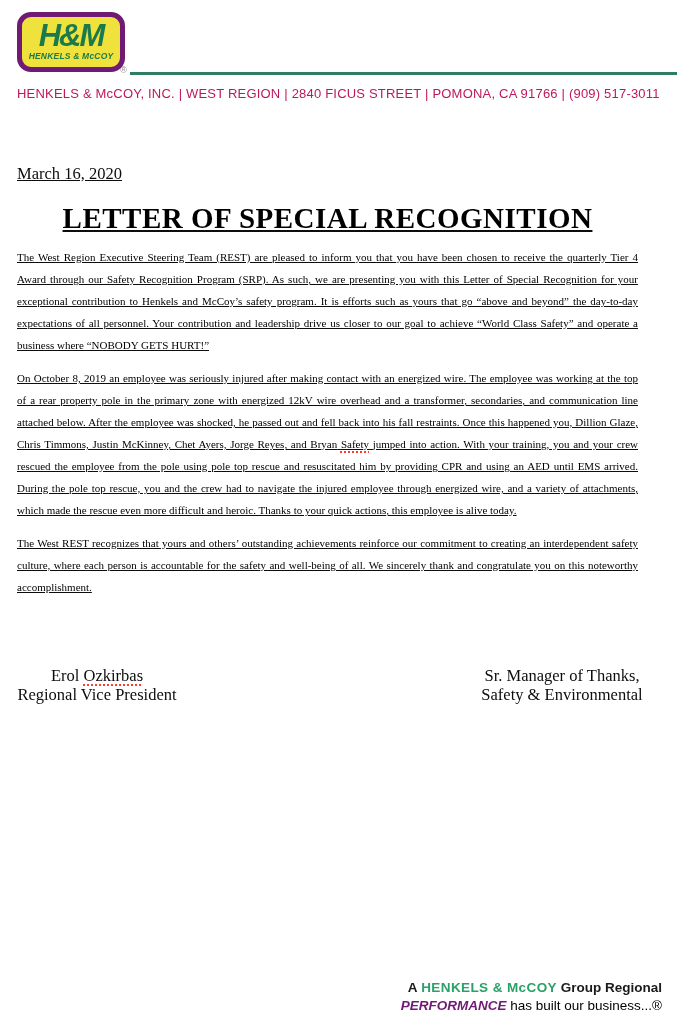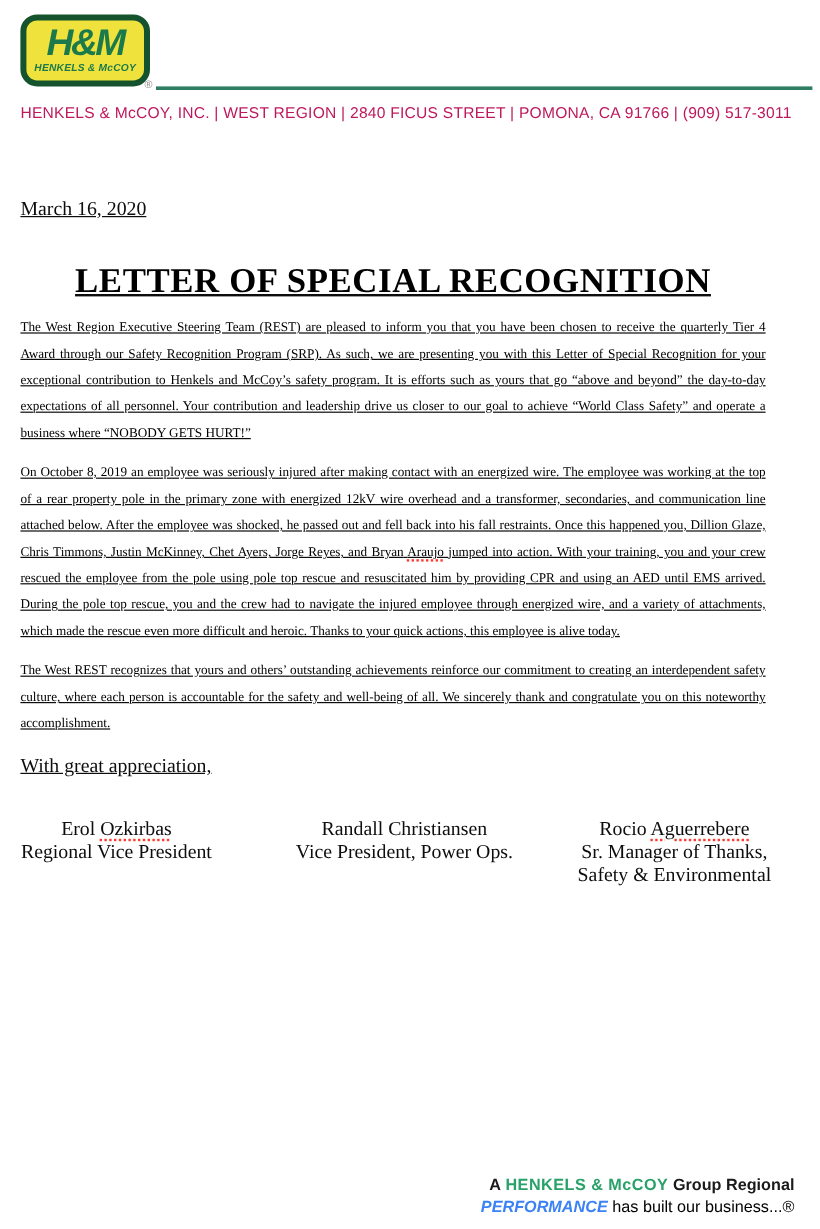--- a/index.html
+++ b/index.html
@@ -5,21 +5,21 @@
   html,body { margin:0; padding:0; }
   body {
     width:683px; height:1024px; background:#ffffff; position:relative;
     font-family:"Liberation Serif", serif; color:#0d0d0d; overflow:hidden;
   }
   .page { position:absolute; inset:0; }
 
   
   .logo {
     position:absolute; left:17px; top:12px; width:108px; height:60px;
-    background:#f0e23c; border:5px solid #14532d; border-radius:14px;
+    background:#f0e23c; border:5px solid #701a75; border-radius:14px;
     box-sizing:border-box; text-align:center;
     font-family:"Liberation Sans", sans-serif;
   }
   .logo-monogram {
     font-weight:bold; font-style:italic; font-size:31px; line-height:31px;
     color:#1b7a4c; letter-spacing:-2px; margin-top:3px;
   }
   .logo-wordmark {
     font-weight:bold; font-style:italic; font-size:8.5px; line-height:11px;
     color:#1b7a4c; letter-spacing:0.2px; white-space:nowrap;
@@ -35,52 +35,52 @@
   .address {
     position:absolute; left:17px; top:86px; width:650px;
     font-family:Liberation Sans, sans-serif; font-size:13px; color:#be185d;
     letter-spacing:0.2px; white-space:nowrap;
   }
 
   
   .content { position:absolute; left:17px; top:163px; width:621px;text-decoration:underline; }
   .date { font-size:16.5px; line-height:22px; }
   .title {
-    margin-top:32px; font-size:29px; line-height:34px; font-weight:bold;
+    margin-top:16px; font-size:29px; line-height:34px; font-weight:bold;
     text-align:center; letter-spacing:0.5px; color:#000;
   }
   .salutation { margin-top:30px; font-size:16.5px; line-height:22px; }
   .body-par {
     margin:11px 0 0 0; font-size:11px; line-height:22px;
     text-align:justify; color:#000;
   }
   .closing { margin-top:13px; font-size:16.5px; line-height:22px; }
   .misspell {
     text-decoration-line:underline; text-decoration-style:dotted;
     text-decoration-color:#ff3b30; text-decoration-thickness:2px;
     text-underline-offset:3px;
   }
 
   
-  .signatures { position:relative; margin-top:32px; height:72px;
+  .signatures { position:relative; margin-top:68px; height:72px;
     font-size:16.5px; line-height:19px; }
   .sig { position:absolute; top:0; text-align:center; }
   .sig-1 { left:-5px;  width:170px; }
   .sig-2 { left:220px; width:200px; }
   .sig-3 { left:443px; width:204px; }
 
   
   .footer {
     position:absolute; right:21px; top:979px; text-align:right;
     font-family:"Liberation Sans", sans-serif; font-size:13.5px;
     line-height:17.5px; color:#1a1a1a;
   }
   .fw-b { font-weight:bold; }
   .brand { color:#2aa169; font-weight:bold; letter-spacing:0.4px; }
-  .tag-em { font-weight:bold; font-style:italic; color:#3b82f6; }
+  .tag-em { font-weight:bold; font-style:italic; color:#701a75; }
   .tag-rest { color:#000000; }
 </style>
 </head>
 <body>
 
 <div class="page">
 
   <div class="logo">
     <div class="logo-monogram">H&amp;M</div>
     <div class="logo-wordmark">HENKELS &amp; McCOY</div>
@@ -94,55 +94,42 @@
 
     <div class="title">LETTER OF SPECIAL RECOGNITION</div>
 
 
     <p class="body-par">
       <span>The West Region Executive Steering Team (REST) are pleased to inform you that you have been chosen to receive the quarterly Tier 4 Award through our Safety Recognition Program (SRP).  As such, we are presenting you with this Letter of Special Recognition for your exceptional contribution to Henkels and McCoy’s safety program.  It is efforts such as yours that go “above and beyond” the day-to-day expectations of all personnel. Your contribution and leadership drive us closer to our goal to achieve “World Class Safety” and operate a business where “NOBODY GETS HURT!”</span>
     </p>
 
     <p class="body-par">
       <span>On October 8, 2019 an employee was seriously injured after making contact with an energized wire. The employee was working at the top of a rear property pole in the primary zone with energized 12kV wire overhead and a transformer, secondaries, and communication line attached below. After the employee was shocked, he passed out and fell back into his fall restraints. Once this happened you, Dillion Glaze, Chris Timmons, Justin McKinney, Chet Ayers, Jorge Reyes, and Bryan</span>
-      <span class="misspell">Araujo</span>
+      <span class="misspell">Safety</span>
       <span>jumped into action. With your training, you and your crew rescued the employee from the pole using pole top rescue and resuscitated him by providing CPR and using an AED until EMS arrived. During the pole top rescue, you and the crew had to navigate the injured employee through energized wire, and a variety of attachments, which made the rescue even more difficult and heroic. Thanks to your quick actions, this employee is alive today.</span>
     </p>
 
     <p class="body-par">
       <span>The West REST recognizes that yours and others’ outstanding achievements reinforce our commitment to creating an interdependent safety culture, where each person is accountable for the safety and well-being of all.   We sincerely thank and congratulate you on this noteworthy accomplishment.</span>
     </p>
 
-    <div class="closing">With great appreciation,</div>
 
     <div class="signatures">
 
       <div class="sig sig-1">
         <div>
           <span>Erol</span>
           <span class="misspell">Ozkirbas</span>
         </div>
         <div>Regional Vice President</div>
         <div></div>
       </div>
 
-      <div class="sig sig-2">
-        <div>
-          <span>Randall Christiansen</span>
-          <span class="misspell"></span>
-        </div>
-        <div>Vice President, Power Ops.</div>
-        <div></div>
-      </div>
 
       <div class="sig sig-3">
-        <div>
-          <span>Rocio</span>
-          <span class="misspell">Aguerrebere</span>
-        </div>
         <div>Sr. Manager of Thanks,</div>
         <div>Safety &amp; Environmental</div>
       </div>
 
     </div>
   </div>
 
   <div class="footer">
     <div>
       <span class="fw-b">A</span>

